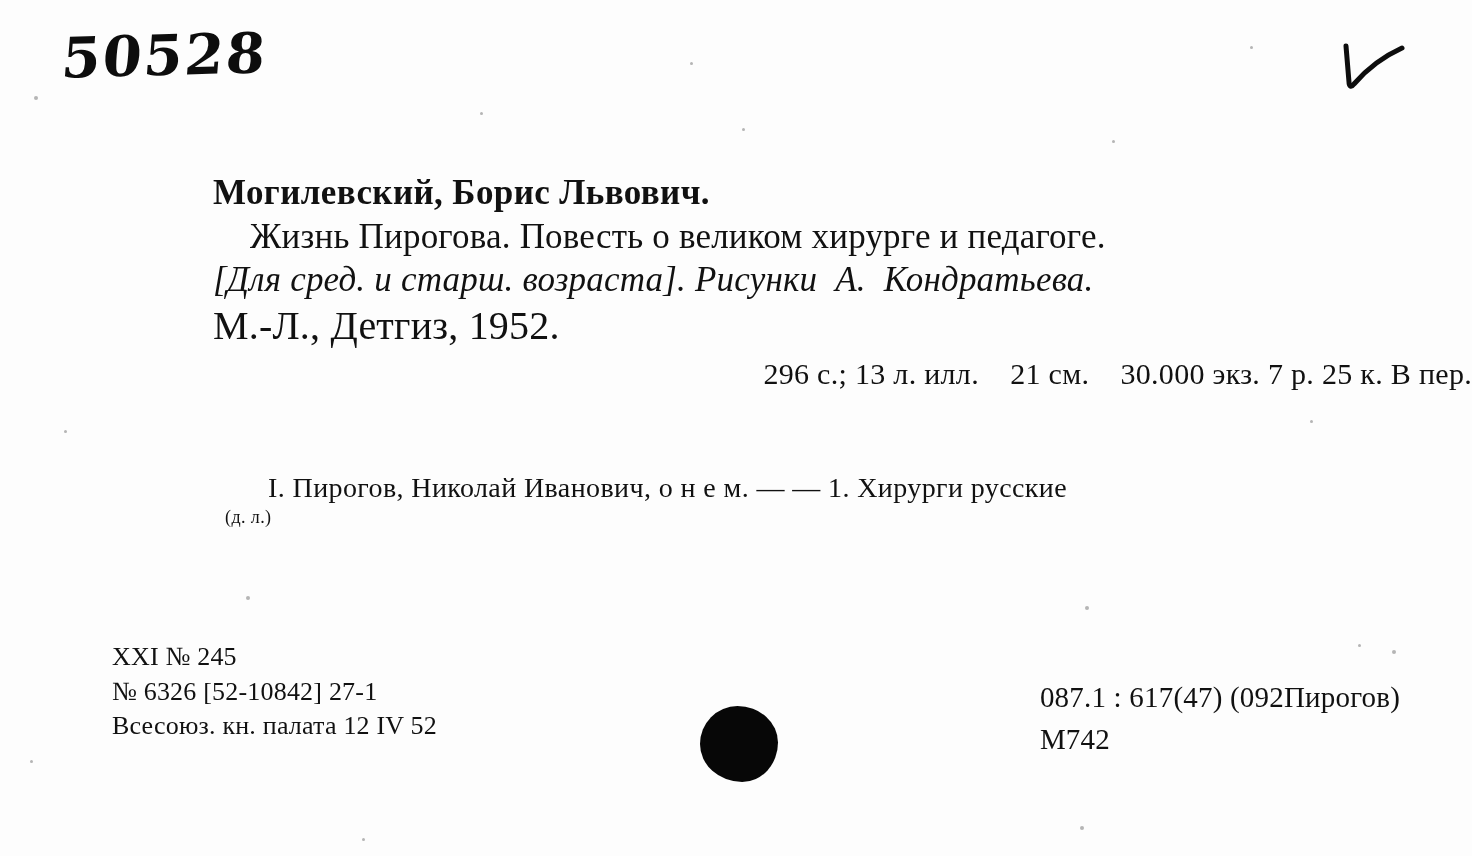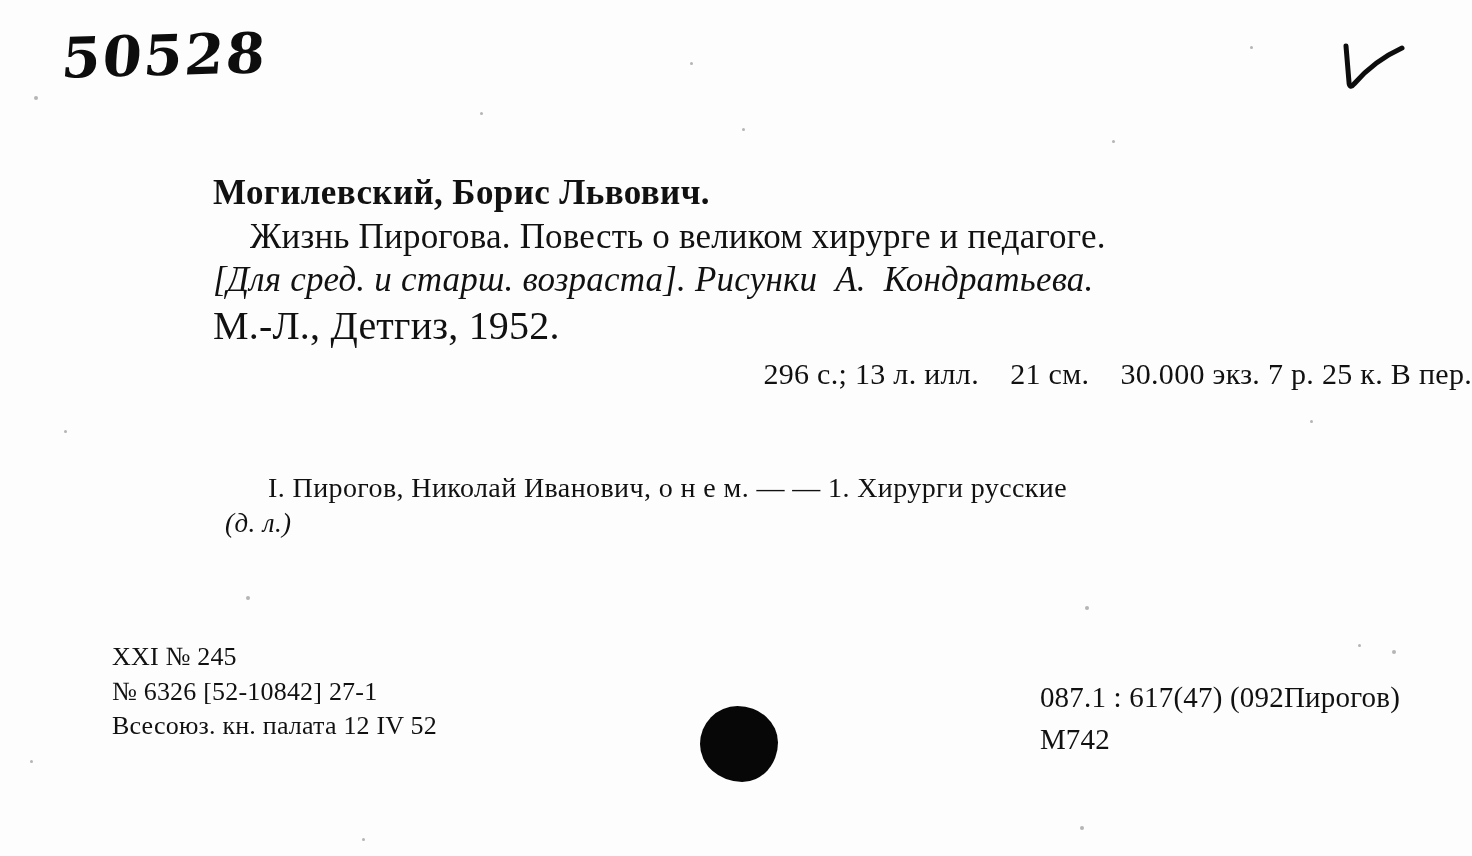--- a/index.html
+++ b/index.html
@@ -101,24 +101,23 @@
     top: 470px;
   }
   #tracing-1 {
     margin-left: 268px;
     font-size: 28px;
     letter-spacing: .4px;
     line-height: 1.3;
   }
   #tracing-2 {
     margin-left: 225px;
-    font-size: 27px;
+    font-size: 18px;
     letter-spacing: .4px;
     line-height: 1.3;
-    font-style: italic;
   }
 
   
   #footer-left {
     position: absolute;
     left: 112px;
     top: 640px;
     font-size: 26px;
     line-height: 1.33;
     letter-spacing: .2px;

